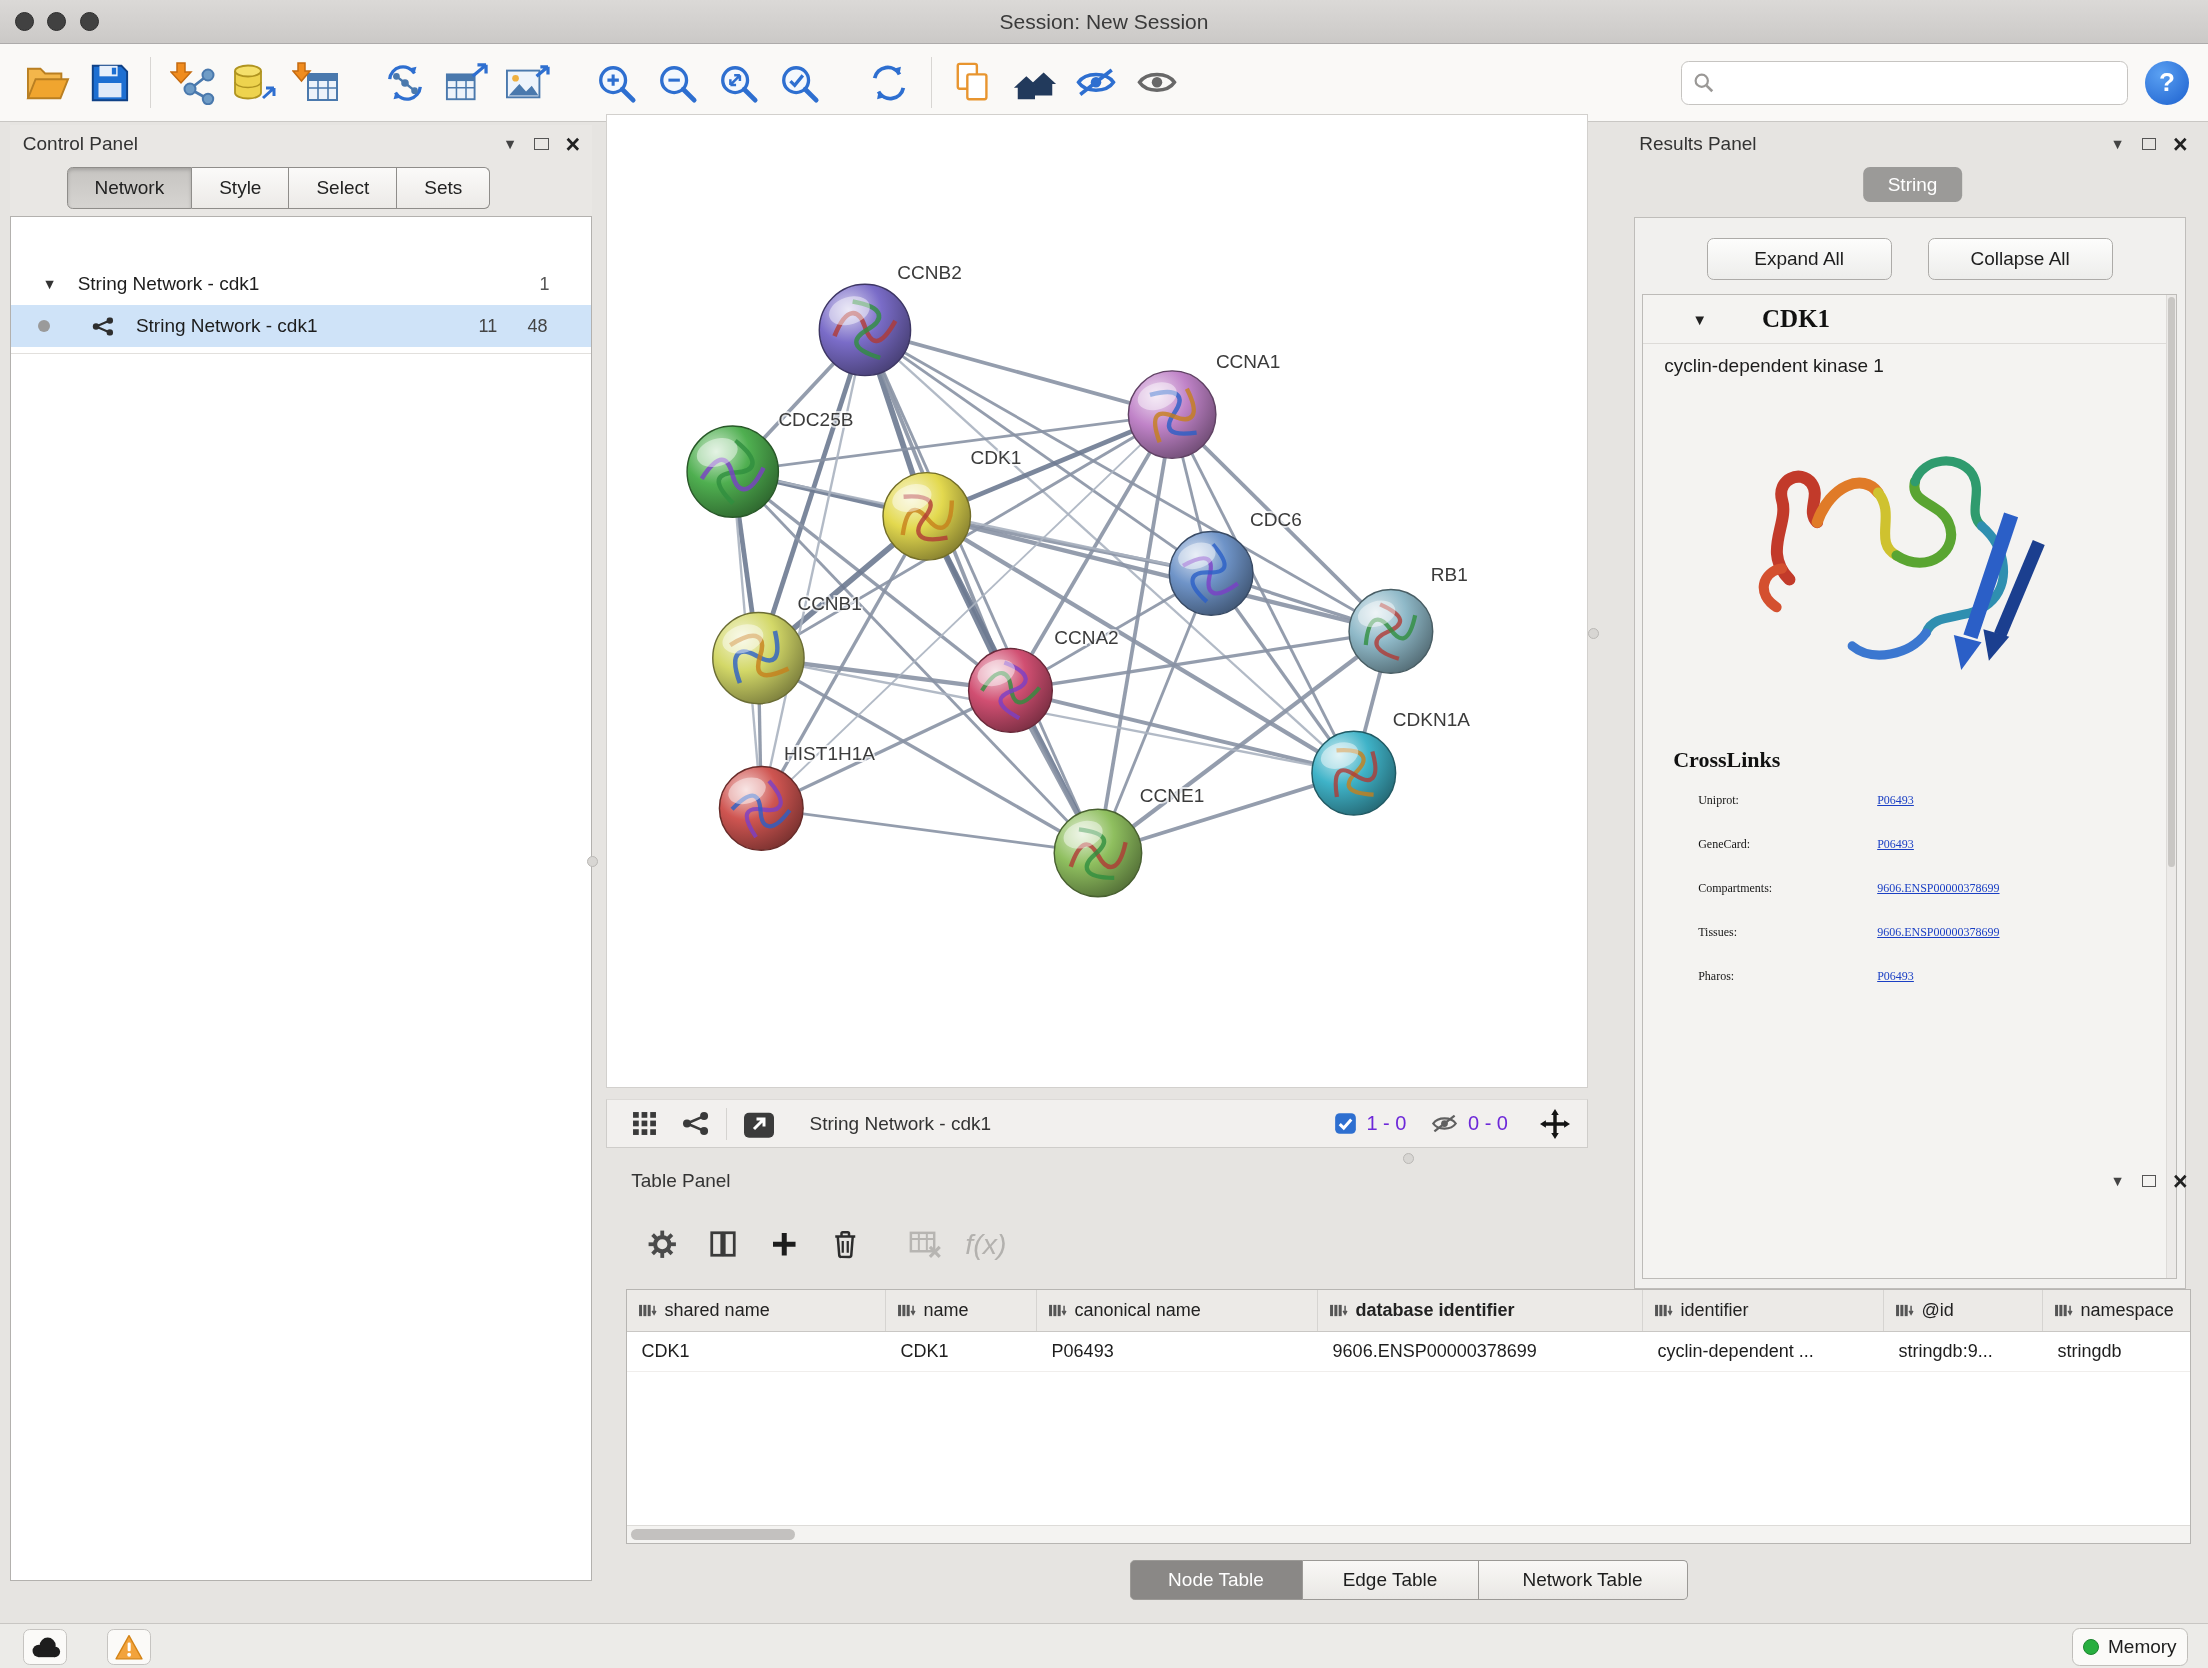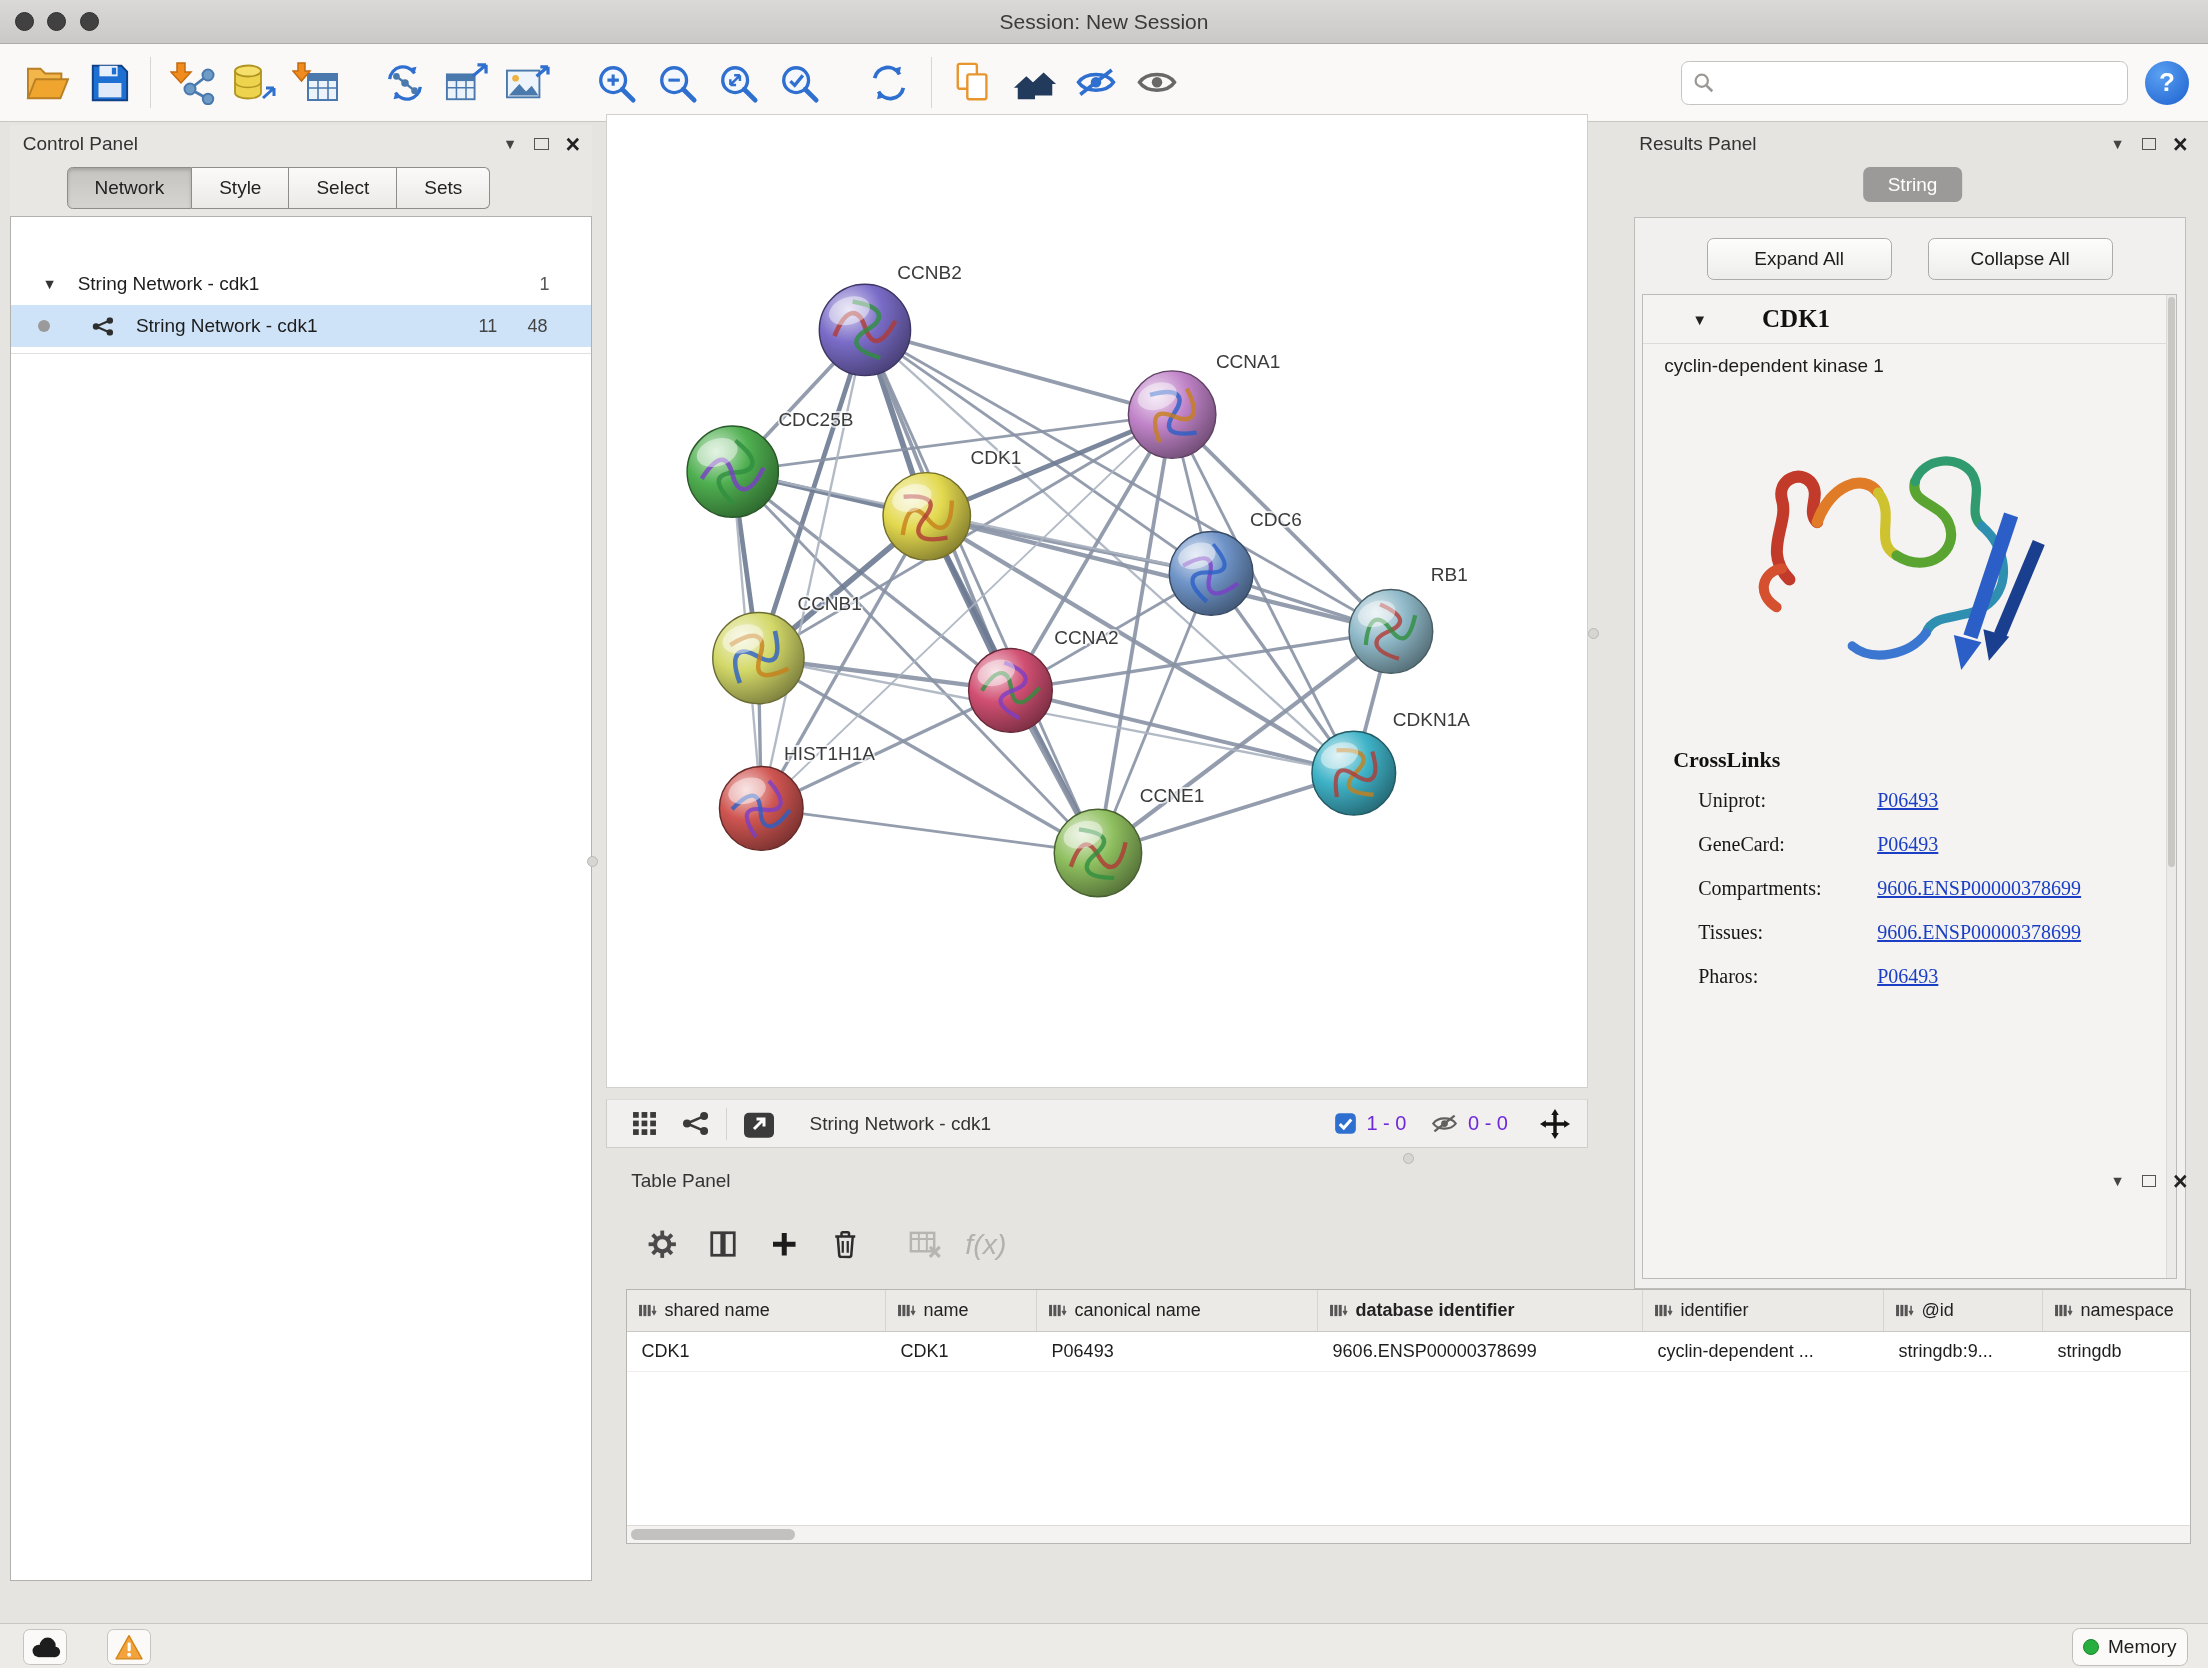--- a/index.html
+++ b/index.html
@@ -72,21 +72,21 @@
 .rp-box{position:absolute;left:7.6px;right:13.3px;top:92px;height:1072px;background:#f1f0ee;border:1px solid #bfbdba}
 .rp-buttons{display:flex;justify-content:center;gap:36px;padding-top:20px}
 .rp-btn{min-width:185px;height:42px;background:linear-gradient(#fdfdfc,#ededeb);border:1px solid #adaba8;border-radius:6.7px;font-size:19px;color:#1d1d1d;display:flex;align-items:center;justify-content:center;padding:0 21px}
 .rp-inner{position:absolute;left:7.6px;right:7.6px;top:76px;bottom:9.5px;border:1px solid #bdbbb8;background:#f4f3f1;overflow:hidden}
 .cdk-header{height:49px;border-bottom:1px solid #dddbd8;display:flex;align-items:center}
 .cdk-header .tri{margin-left:49px;font-size:15px;color:#222}
 .cdk-header .sym{margin-left:55px;font-family:"Liberation Serif",serif;font-weight:bold;font-size:25px;color:#111}
 .cdk-sub{padding:11.4px 0 0 21px;font-size:19px;color:#1c1c1c}
 .protein{display:block;margin:27px auto 0}
 .crosslinks-title{margin:28.5px 0 5.7px 30px;font-family:"Liberation Serif",serif;font-weight:bold;font-size:22px;color:#111}
-.cl-row{display:flex;align-items:center;height:44px;padding-left:55px;font-family:"Liberation Serif",serif;font-size:20px;color:#161616}
+.cl-row{display:flex;align-items:center;height:44px;padding-left:55px;font-family:"Liberation Serif",serif;font-size:12px;color:#161616}
 .cl-label{width:179px}
 .cl-value{color:#1a3fc4;text-decoration:underline}
 .rp-scroll{position:absolute;right:0;top:0;bottom:0;width:10.5px;background:#eceae8;border-left:1px solid #dddbd8}
 .rp-thumb{position:absolute;left:1px;top:1.9px;width:7.6px;height:58%;background:#c9c7c4;border-radius:4.8px}
 
 
 .table-panel{position:absolute;left:618px;top:1162px;width:1581px;height:450px}
 .tp-toolbar{position:absolute;left:0;top:44px;height:76px;display:flex;align-items:center}
 .tp-ic{display:flex;align-items:center;justify-content:center;width:61px;height:57px}
 .fx{font-family:Liberation Sans, sans-serif;font-style:italic;font-size:28.5px;color:#b3b1ae}
@@ -783,20 +783,25 @@
           <div class="td" style="width: 281px;">P06493</div>
           <div class="td" style="width: 325px;">9606.ENSP00000378699</div>
           <div class="td" style="width: 241px;">cyclin-dependent ...</div>
           <div class="td" style="width: 159px;">stringdb:9...</div>
           <div class="td" style="width: 190px;">stringdb</div>
         </div>
       <div class="t-scroll">
           <div class="t-thumb"></div>
         </div>
     </div>
+    <div class="tp-tabs" id="tp-tabs">
+        <div class="ttab sel" style="width: 173px;">Node Table</div>
+        <div class="ttab" style="width: 176px;">Edge Table</div>
+        <div class="ttab" style="width: 209px;">Network Table</div>
+      </div>
   </div>
 
   <div class="statusbar">
     <div class="sb-btn" style="left:23px">
       <svg width="32" height="25" viewBox="0 0 36 28">
         <circle cx="11" cy="19" r="7" fill="#1d1d1d"></circle>
           <circle cx="21" cy="13" r="9" fill="#1d1d1d"></circle>
         <circle cx="29" cy="20" r="6" fill="#1d1d1d"></circle>
           <rect x="11" y="18" width="18" height="8" fill="#1d1d1d"></rect>
       </svg>

